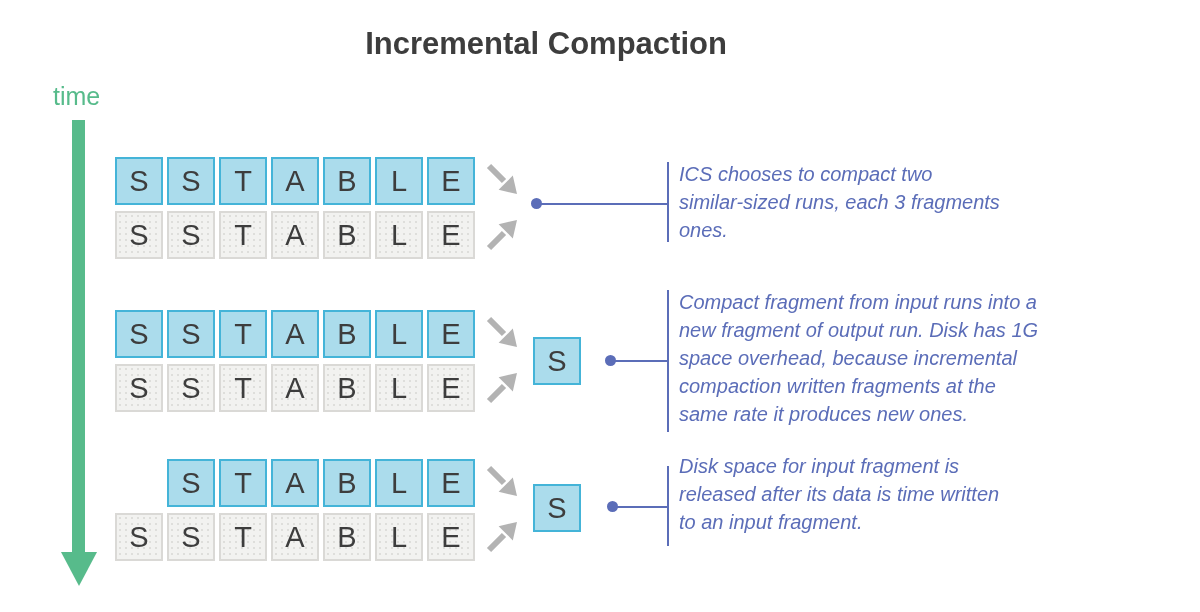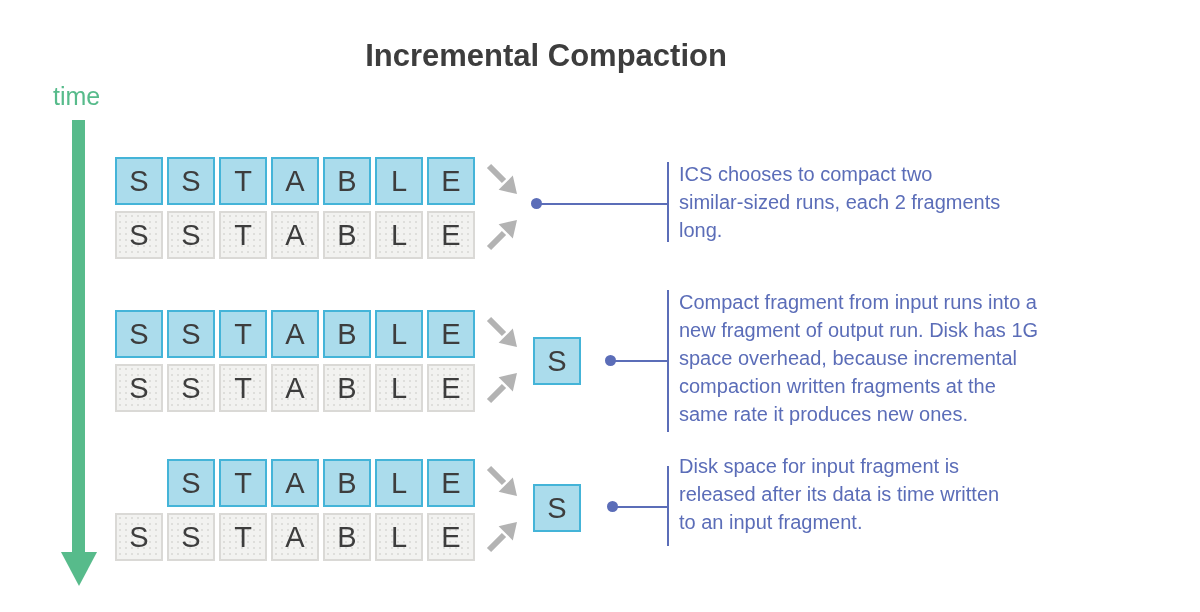--- a/index.html
+++ b/index.html
@@ -1,21 +1,21 @@
 <!DOCTYPE html>
 <html><head>
 <meta charset="utf-8">
 <style>
   html,body{margin:0;padding:0;background:#ffffff;}
   .canvas{
     position:relative;width:1200px;height:612px;background:#ffffff;overflow:hidden;
     font-family:"Liberation Sans",sans-serif;
   }
   .title{
-    position:absolute;left:0;top:38px;width:1092px;text-align:center;
+    position:absolute;left:0;top:26px;width:1092px;text-align:center;
     font-size:31px;font-weight:700;color:#3d3d3d;letter-spacing:0px;
   }
   .time-label{position:absolute;left:53px;top:82px;font-size:25px;color:#57bb8b;}
   .time-bar{position:absolute;left:72px;top:120px;width:13px;height:433px;background:#57bb8b;}
   .time-head{
     position:absolute;left:61px;top:552px;width:0;height:0;
     border-left:18px solid transparent;border-right:18px solid transparent;
     border-top:34px solid #57bb8b;
   }
   .row{position:absolute;display:flex;gap:4px;}
@@ -30,21 +30,21 @@
     background-color:#f2f2f0;border:2px solid #dad9d6;
     background-image:radial-gradient(#dededb 0.8px,transparent 0.9px);
     background-size:6px 6px;
   }
   .outbox{position:absolute;}
   .marrow{position:absolute;width:34px;height:34px;}
   .dot{position:absolute;width:11px;height:11px;border-radius:50%;background:#5b6db8;}
   .hline{position:absolute;height:2px;background:#5b6db8;}
   .vbar{position:absolute;width:2px;background:#5b6db8;}
   .note{
-    position:absolute;left:679px;color:#5b6db8;font-size:20px;line-height:28px;
+    position:absolute;left:679px;color:#5b6db8;font-size:20px;line-height:28px;font-style:italic;
   }
   .note div{white-space:nowrap;}
 </style>
 </head>
 <body>
 
 <div class="canvas">
 
   <div class="title">Incremental Compaction</div>
 
@@ -78,22 +78,22 @@
   <svg class="marrow" style="left:486px;top:217px" viewBox="0 0 34 34">
     <line x1="3" y1="31" x2="18" y2="16" stroke="#b3b3b3" stroke-width="6"></line>
     <polygon points="31,3 26.8,21.4 12.6,7.2" fill="#b3b3b3"></polygon>
   </svg>
 
   <div class="dot" style="left:531px;top:198px"></div>
   <div class="hline" style="left:536px;top:203px;width:132px"></div>
   <div class="vbar" style="left:667px;top:162px;height:80px"></div>
   <div class="note" style="top:160px">
     <div>ICS chooses to compact two</div>
-    <div>similar-sized runs, each 2 fragments</div>
-    <div>long.</div>
+    <div>similar-sized runs, each 3 fragments</div>
+    <div>ones.</div>
   </div>
 
   <div class="row blue" style="left:115px;top:310px">
       <span class="cell">S</span>
       <span class="cell">S</span>
       <span class="cell">T</span>
       <span class="cell">A</span>
       <span class="cell">B</span>
       <span class="cell">L</span>
       <span class="cell">E</span>

